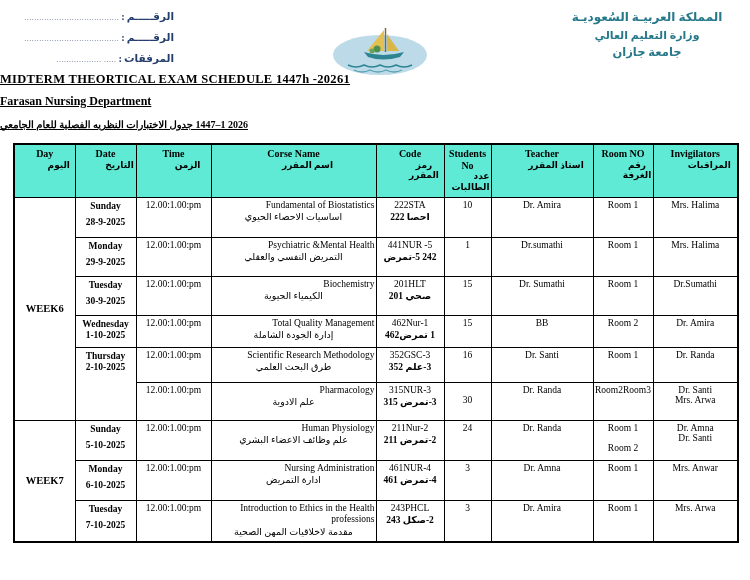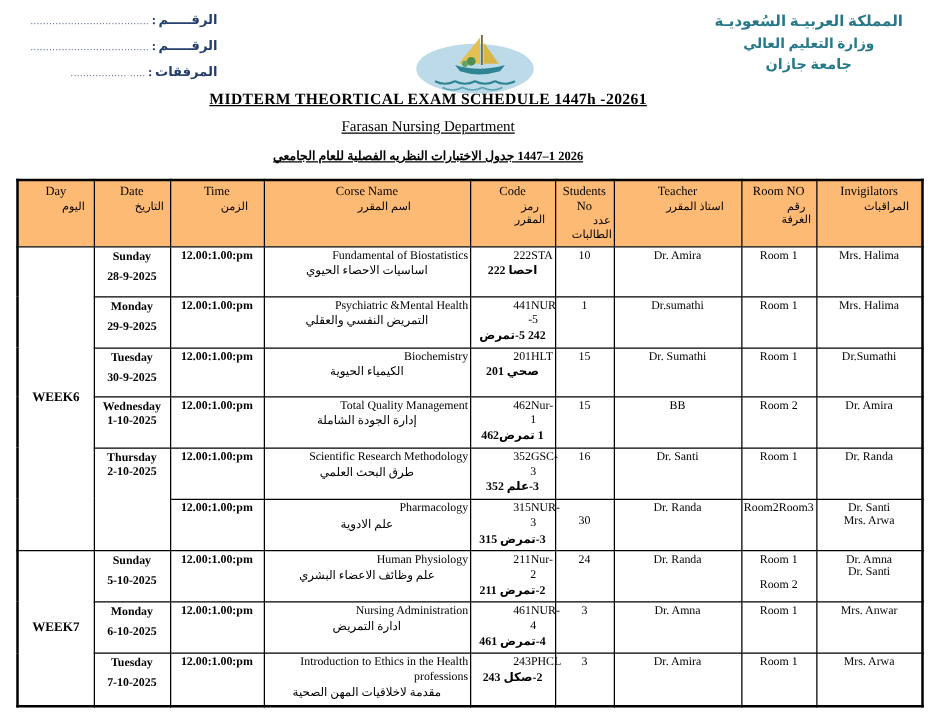--- a/index.html
+++ b/index.html
@@ -17,40 +17,40 @@
   
   .ministry { position:absolute; top:8px; right:8px; width:190px; text-align:center;
     color:#27798a; font-weight:bold; font-size:12px; line-height:1.55; direction:rtl; }
   .ministry .m2 { font-size:11px; }
   .ministry .m3 { font-size:11.5px; }
 
   
   .logo { position:absolute; top:25px; left:330px; width:100px; height:52px; }
 
   
-  .titles { position:absolute; top:72px; left:0; width:685px; text-align:center; color:#000; }
+  .titles { position:absolute; top:72px; left:0; width:685px; text-align:left; color:#000; }
   .title-main { font-size:12.5px; font-weight:bold; text-decoration:underline; letter-spacing:0.3px; }
-  .title-dept { font-size:12px; font-weight:normal; text-decoration:underline; margin-top:7px; }
+  .title-dept { font-size:12px; font-weight:bold; text-decoration:underline; margin-top:7px; }
   .title-ar   { font-size:10px; font-weight:bold; text-decoration:underline; margin-top:10px; direction:ltr;font-family:Liberation Serif, serif; }
 
   
   table.sched { position:absolute; top:143px; left:13px; width:724px;
     border-collapse:collapse; table-layout:fixed; border:2.5px solid #000; }
   .sched td { border:1px solid #000; text-align:center; vertical-align:top;
     padding:2px 1px; font-size:9.5px; color:#000; white-space:pre-line; }
-  .sched td.hd { background:#fdba74; font-weight:normal; padding-top:3px; }
+  .sched td.hd { background:#5eead4; font-weight:bold; padding-top:3px; }
   .hd .h-en { font-size:10px; line-height:1.15; }
   .hd .h-ar { font-size:9px; line-height:1.2; direction:rtl;padding-left:28px; }
   td.week { vertical-align:middle; font-weight:bold; font-size:10.5px; }
   .d-day { font-weight:bold; padding-top:1px; }
   .d-date { font-weight:bold; margin-top:6px; }
-  td.time { font-weight:bold; }
+  td.time { font-weight:normal; }
   .c-en { line-height:1.25;text-align:right; }
   .c-ar { line-height:1.3; direction:rtl; }
-  .code-en { line-height:1.25;padding-left:33px; }
+  .code-en { line-height:1.25; }
   .code-ar { line-height:1.3; direction:ltr;font-weight:bold; }
   td.room { word-break:break-all; }
 </style>
 </head>
 <body>
 
 <div class="page">
 
   <div class="stationery">
     <div class="st-row">

